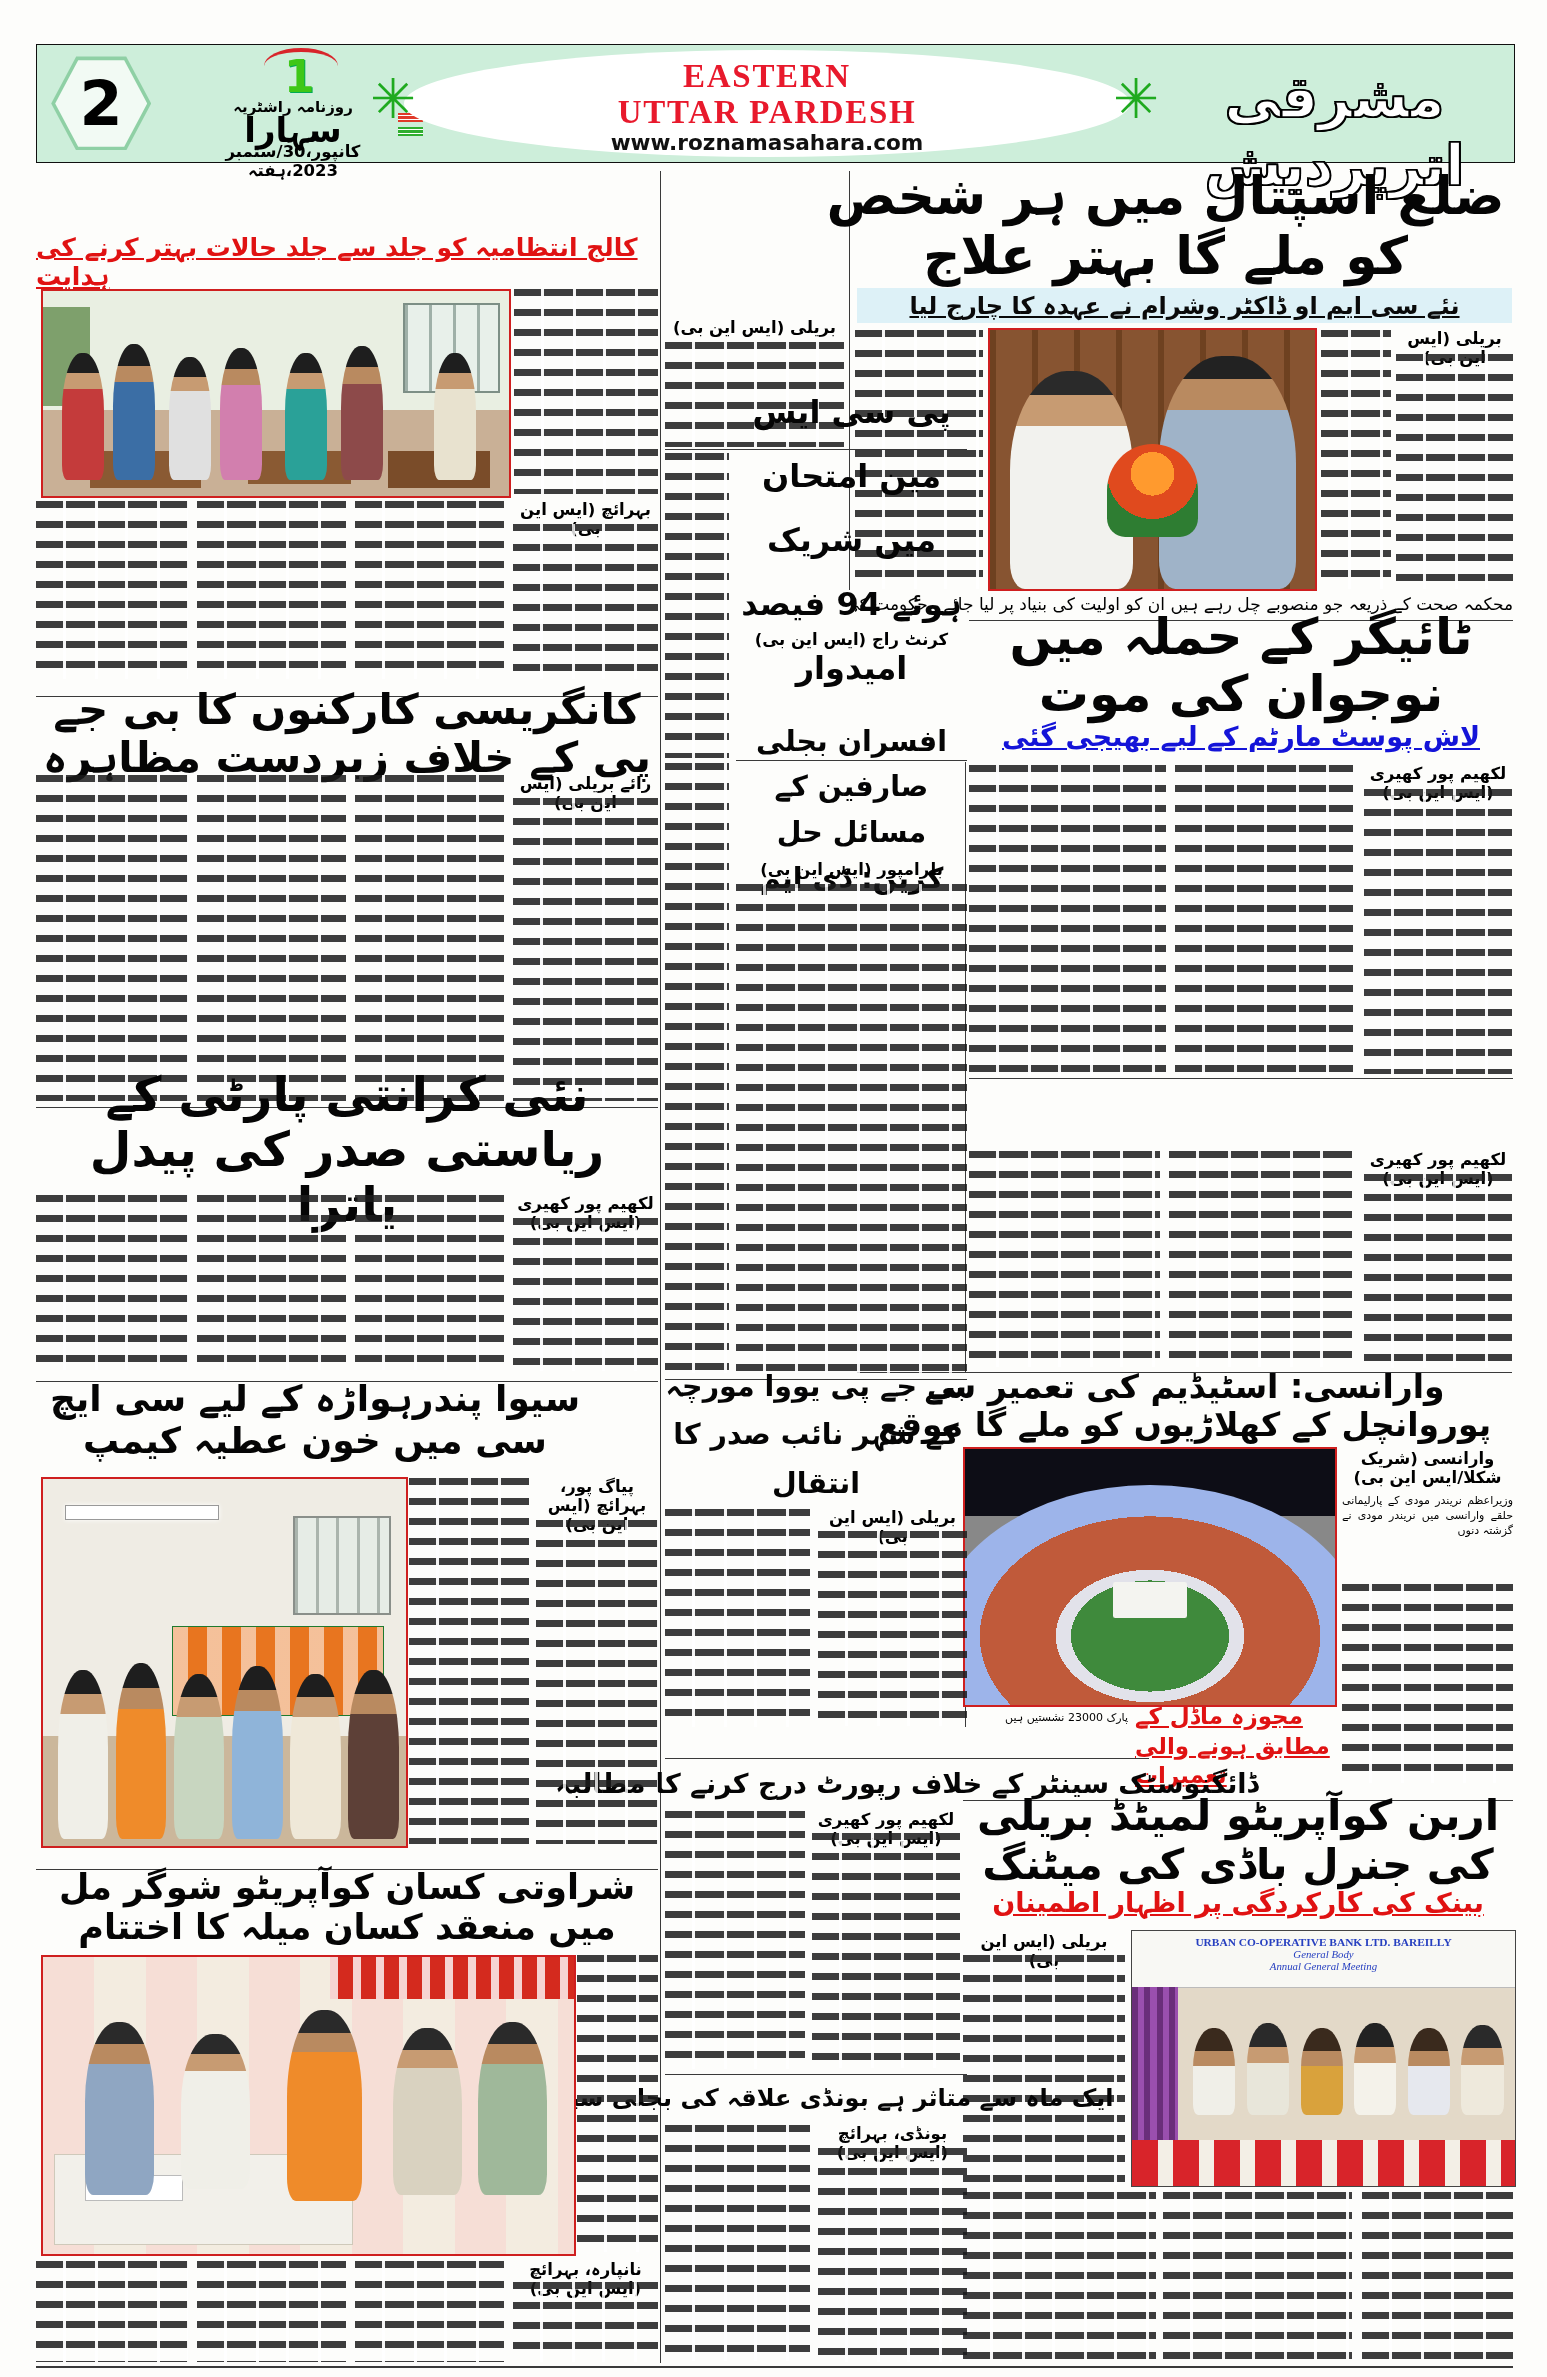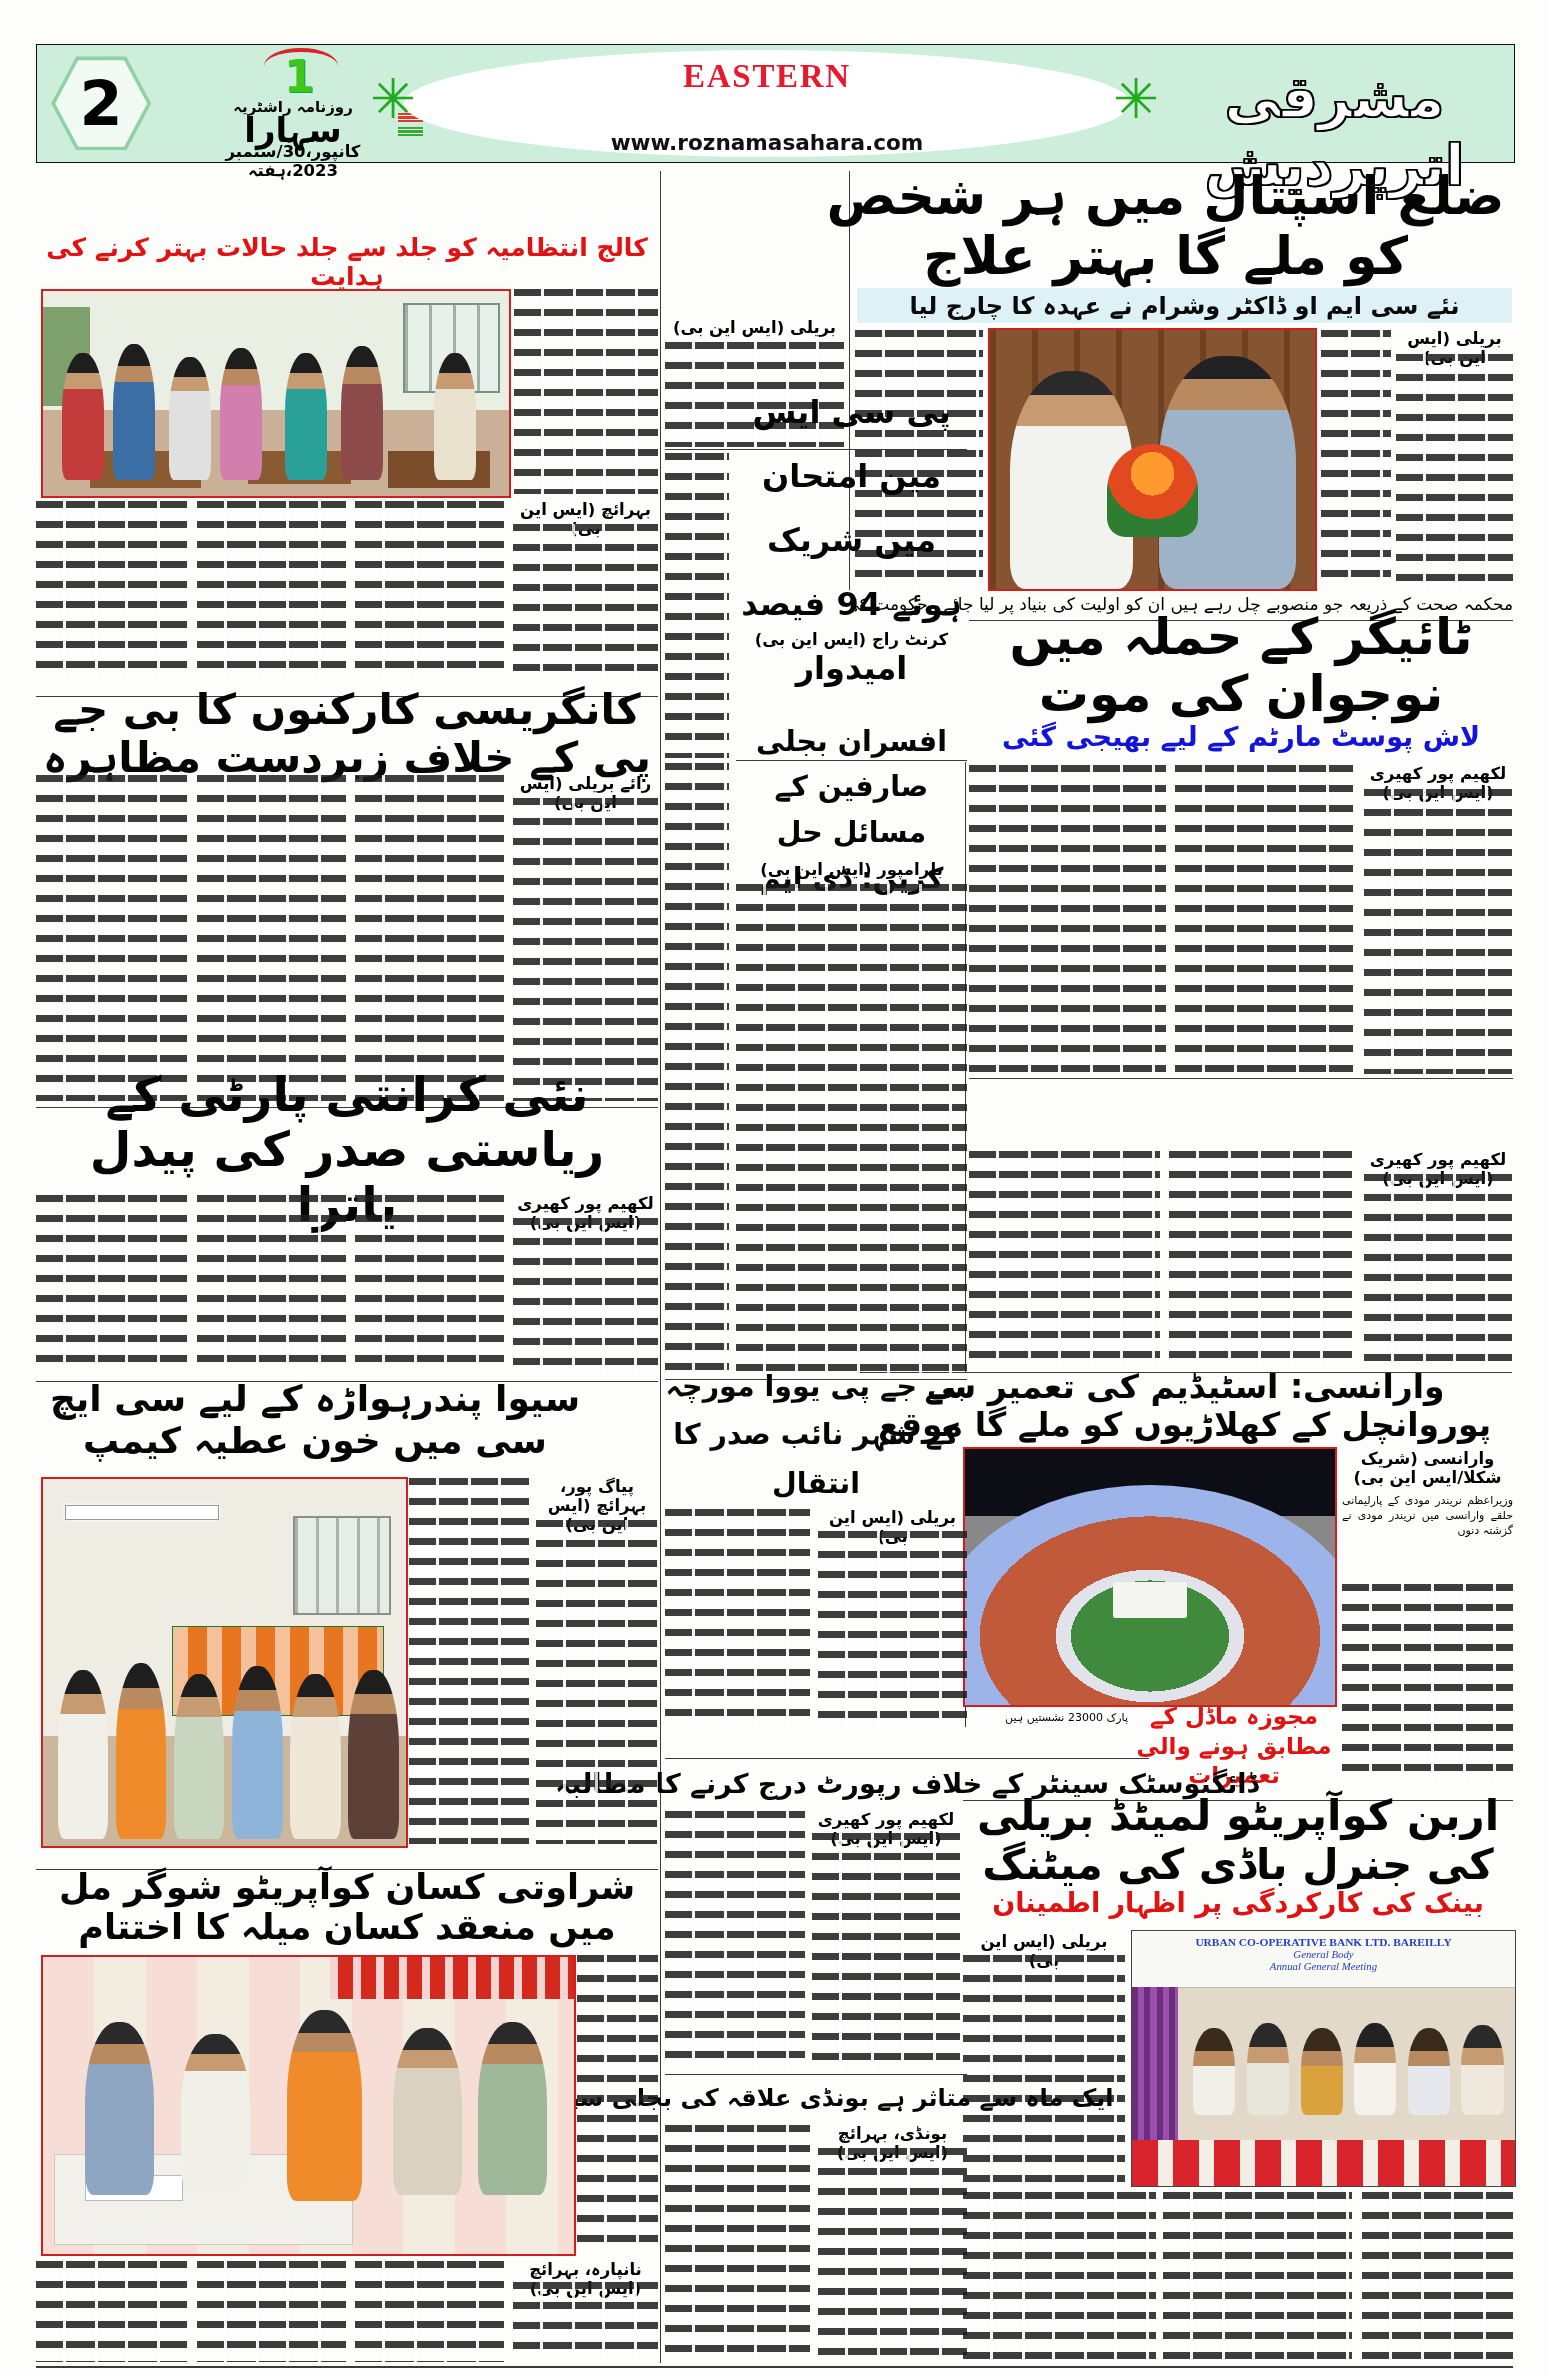--- a/index.html
+++ b/index.html
@@ -2,21 +2,21 @@
 <html lang="ur" style="font-size:9px"><head>
 <meta charset="utf-8">
 <style>
   html,body{margin:0;padding:0;background:#ffffff;}
   .page{position:relative;width:1548px;height:2377px;background:#fdfdfb;overflow:hidden;
         font-family:"DejaVu Sans",sans-serif;color:#000;}
   .abs{position:absolute;}
   
   .hl{font-weight:700;color:#050505;text-align:center;direction:rtl;line-height:1.15;
       display:flex;align-items:center;justify-content:center;}
-  .sub{font-weight:700;text-align:center;direction:rtl;display:flex;align-items:center;justify-content:center;}
+  .sub{font-weight:700;text-align:left;direction:rtl;display:flex;align-items:center;justify-content:center;text-decoration:underline;}
   .sub.blue{color:#1414d8;}
   .sub.red{color:#e01212;}
   .sub.boxed{background:#ddf1f7;color:#0a0a0a;}
   .by{font-weight:700;font-size:16.5px;direction:rtl;text-align:center;line-height:1.15;}
   .lead{font-size:16.5px;direction:rtl;text-align:justify;line-height:1.35;overflow:hidden;}
   
   .tcol{background-image:
       repeating-linear-gradient(to right, rgba(255,255,255,0) 0 27px, rgba(255,255,255,.95) 27px 30px,
         rgba(255,255,255,0) 30px 59px, rgba(255,255,255,.95) 59px 62px),
       repeating-linear-gradient(to bottom, #1c1c1c 0 6.8px, rgba(0,0,0,0) 6.8px 20px);
@@ -53,20 +53,21 @@
       <div class="abs" style="left:105px;top:4.6px;font-size:44px;font-weight:700;color:#3ec718;text-shadow:1.1px 1.1px 0 #0a5;">1</div>
       <div class="abs" style="left:0;top:52px;width:228px;text-align:center;direction:rtl;font-size:15px;font-weight:700;">روزنامہ راشٹریہ</div>
       <div class="abs" style="left:0;top:64px;width:228px;text-align:center;direction:rtl;font-size:34px;font-weight:700;letter-spacing:1.1px;">سہارا</div>
       <div class="abs" style="right:-16px;top:67px;width:25px;height:9px;background:repeating-linear-gradient(to bottom,#e03a2a 0 2.3px,#fff 2.3px 3.4px);"></div>
       <div class="abs" style="right:-16px;top:81px;width:25px;height:9px;background:repeating-linear-gradient(to bottom,#2fae2f 0 2.3px,#fff 2.3px 3.4px);"></div>
       <div class="abs" style="left:0;top:96px;width:228px;text-align:center;direction:rtl;font-size:16.5px;font-weight:700;">کانپور،30/ستمبر 2023،ہفتہ</div>
     </div>
 
     <div class="abs" style="left:367px;top:4.6px;width:726px;height:107px;background:#fff;border-radius:50%;"></div>
     <div class="abs serif" style="left:367px;top:12.5px;width:726px;text-align:center;font-size:33px;font-weight:700;color:#e8192c;letter-spacing:1.7px;">EASTERN</div>
+    <div class="abs serif" style="left:367px;top:49px;width:726px;text-align:center;font-size:33px;font-weight:700;color:#e8192c;letter-spacing:1.7px;">UTTAR PARDESH</div>
     <div class="abs" style="left:367px;top:85px;width:726px;text-align:center;font-size:21.6px;font-weight:700;color:#111;">www.roznamasahara.com</div>
     <div class="abs" style="left:333px;top:27px;font-size:55px;color:#1faa1f;line-height:1;">✳</div>
     <div class="abs" style="left:1076px;top:27px;font-size:55px;color:#1faa1f;line-height:1;">✳</div>
 
     <div class="abs outline-ur" style="left:1131px;top:19.4px;width:333px;text-align:center;direction:rtl;font-size:56px;font-weight:700;line-height:1.2;">مشرقی اترپردیش</div>
   </div>
 
   <div class="abs vrule" style="left:660px;top:171px;width:1.1px;height:2192px;"></div>
   <div class="abs vrule" style="left:849px;top:171px;width:1.1px;height:419px;"></div>
   <div class="abs vrule" style="left:965px;top:762px;width:1.1px;height:611px;"></div>

